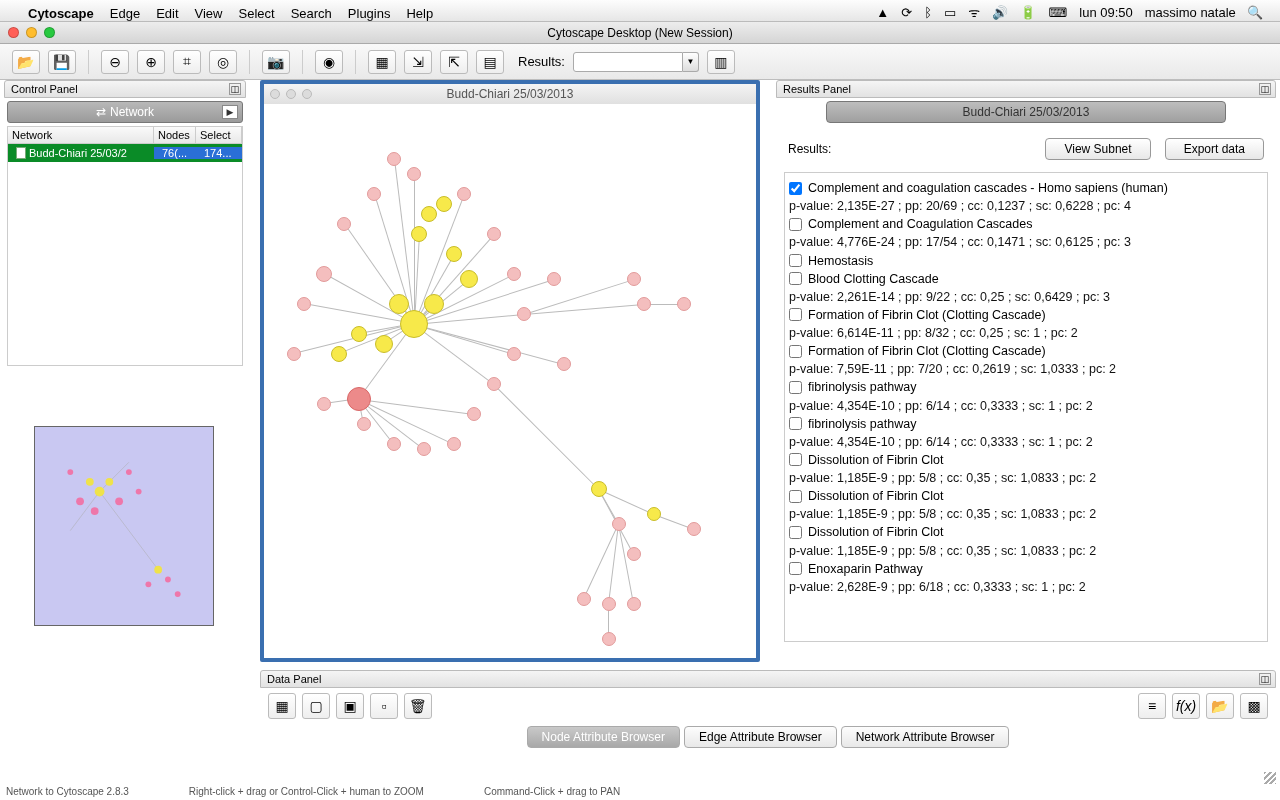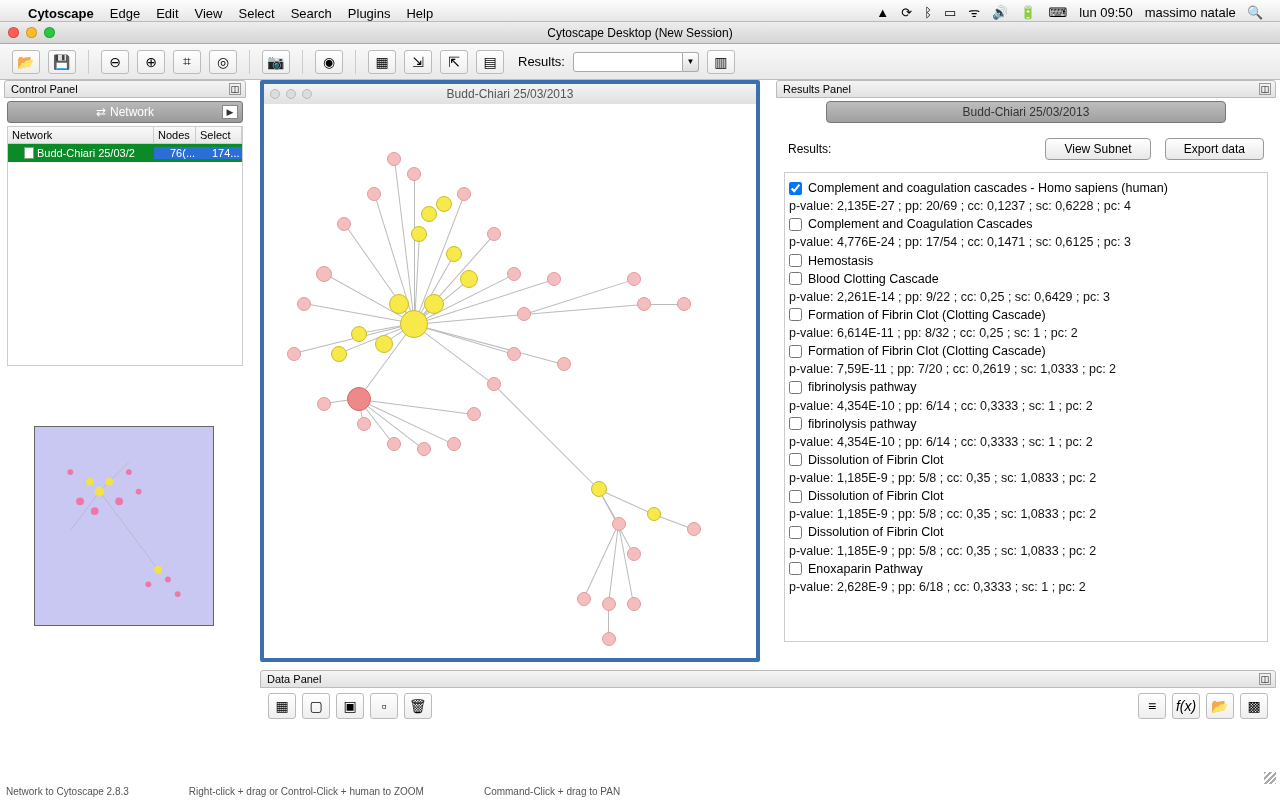--- a/index.html
+++ b/index.html
@@ -36,21 +36,21 @@
 .control-panel { position:absolute; left:4px; top:0; width:242px; bottom:14px; background:#fff;}
 .panel-title { height:18px; background:linear-gradient(#f5f5f5,#e2e2e2); border:1px solid #bbb; border-radius:3px 3px 0 0; display:flex; align-items:center; padding:0 6px; font-size:11px; position:relative;}
 .panel-title .pop { position:absolute; right:4px; width:12px; height:12px; border:1px solid #999; font-size:9px; display:flex; align-items:center; justify-content:center;}
 .net-tab { height:22px; background:linear-gradient(#b8b8b8,#9a9a9a); border:1px solid #777; margin:3px; border-radius:3px; display:flex; align-items:center; justify-content:center; color:#fff; font-size:12px; position:relative;}
 .net-tab .play{ position:absolute; right:4px; width:16px; height:14px; background:#fff; border:1px solid #888; display:flex; align-items:center; justify-content:center; color:#333; font-size:9px;}
 .net-table{ border:1px solid #ccc; margin:0 3px; height:240px; font-size:11px;}
 .net-head{ display:flex; background:linear-gradient(#fafafa,#e8e8e8); border-bottom:1px solid #ccc;}
 .net-head div{ padding:2px 4px; border-right:1px solid #ccc;}
 .nh1{width:146px}.nh2{width:42px}.nh3{flex:1}
 .net-row{ display:flex; background:#0a8b27; color:#fff; height:18px; align-items:center;}
-.net-row div{padding:0 16px; overflow:hidden; white-space:nowrap;}
+.net-row div{padding:0 8px; overflow:hidden; white-space:nowrap;}
 .nr1{width:146px; display:flex; align-items:center; gap:3px;}
 .nr2{width:42px; background:#2a6fd6;}
 .nr3{flex:1; background:#2a6fd6;}
 .doc-ico{width:10px;height:12px;background:#fff;border:1px solid #7a7; display:inline-block;}
 .overview{ margin:8px 3px 3px 3px; border:1px solid #666; height:200px; background:#c9c8f2; position:relative; width:180px; margin-left:30px; margin-top:60px;}
 .overview .mini{ position:absolute; inset:6px; }
 
 
 .center-pane { position:absolute; left:260px; top:0; width:500px; height:582px; border:4px solid #3a6fb0; border-radius:2px; background:#fff;}
 .center-pane .inner-title{ height:20px; background:linear-gradient(#f4f4f4,#e0e0e0); display:flex; align-items:center; justify-content:center; font-size:12px; color:#555; position:relative;}
@@ -422,20 +422,25 @@
       <div class="tb-btn">▫</div>
       <div class="tb-btn">🗑</div>
       <div class="spacer"></div>
       <div class="tb-btn">≡</div>
       <div class="tb-btn">
           <i>f(x)</i>
         </div>
       <div class="tb-btn">📂</div>
       <div class="tb-btn">▩</div>
     </div>
+    <div class="browser-tabs">
+      <div class="btab active">Node Attribute Browser</div>
+      <div class="btab">Edge Attribute Browser</div>
+      <div class="btab">Network Attribute Browser</div>
+    </div>
   </div>
 
 </div>
 
 <div class="resizer"></div>
 
 <div class="status-bar">
   <span>Network to Cytoscape 2.8.3</span>
   <span>Right-click + drag or Control-Click + human to ZOOM</span>
   <span>Command-Click + drag to PAN</span>

